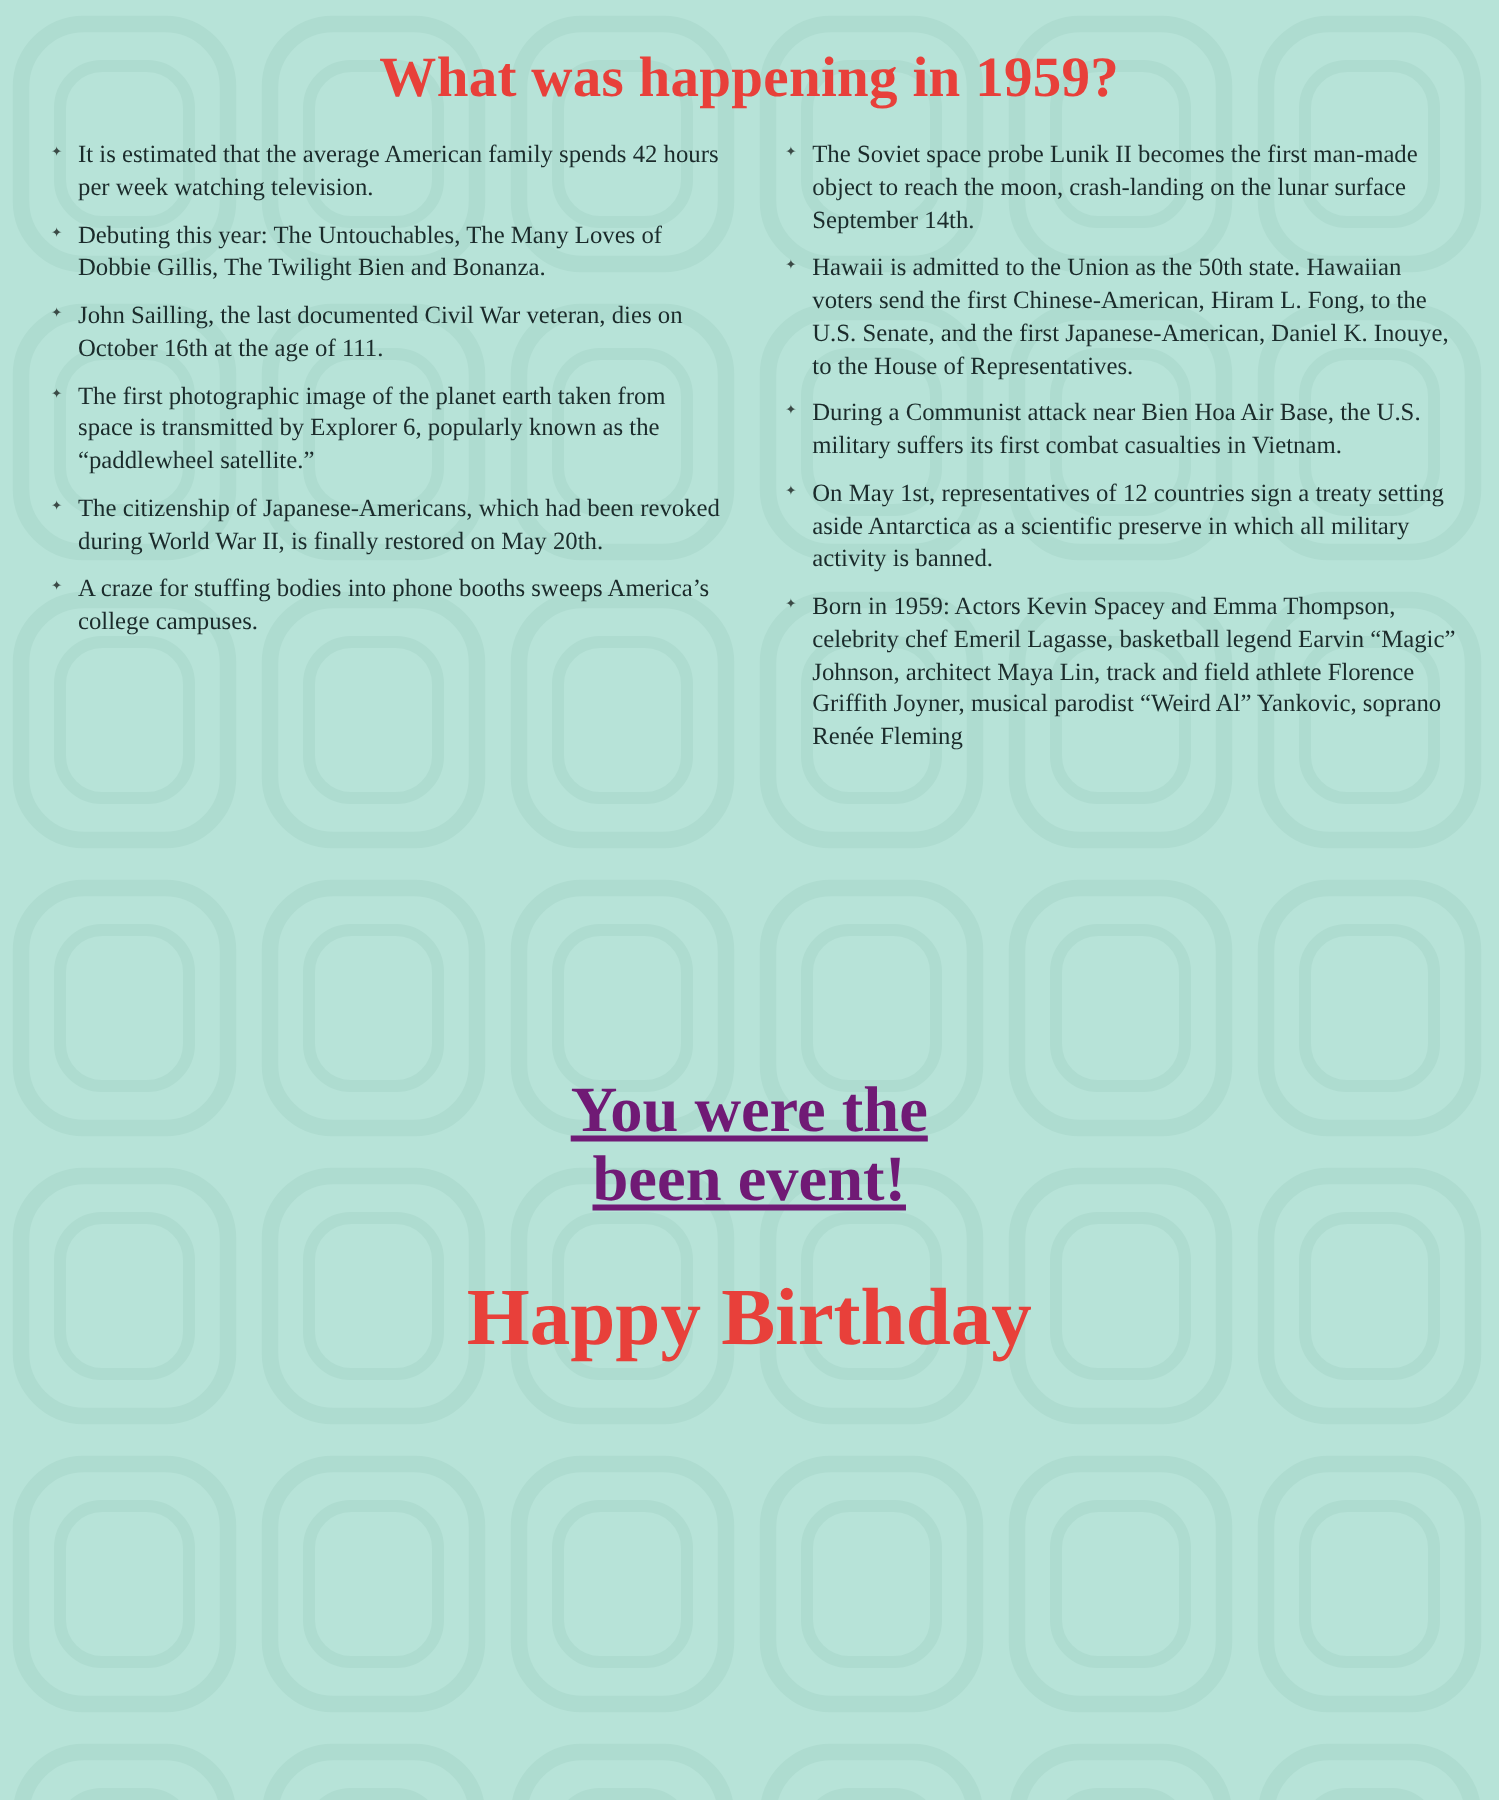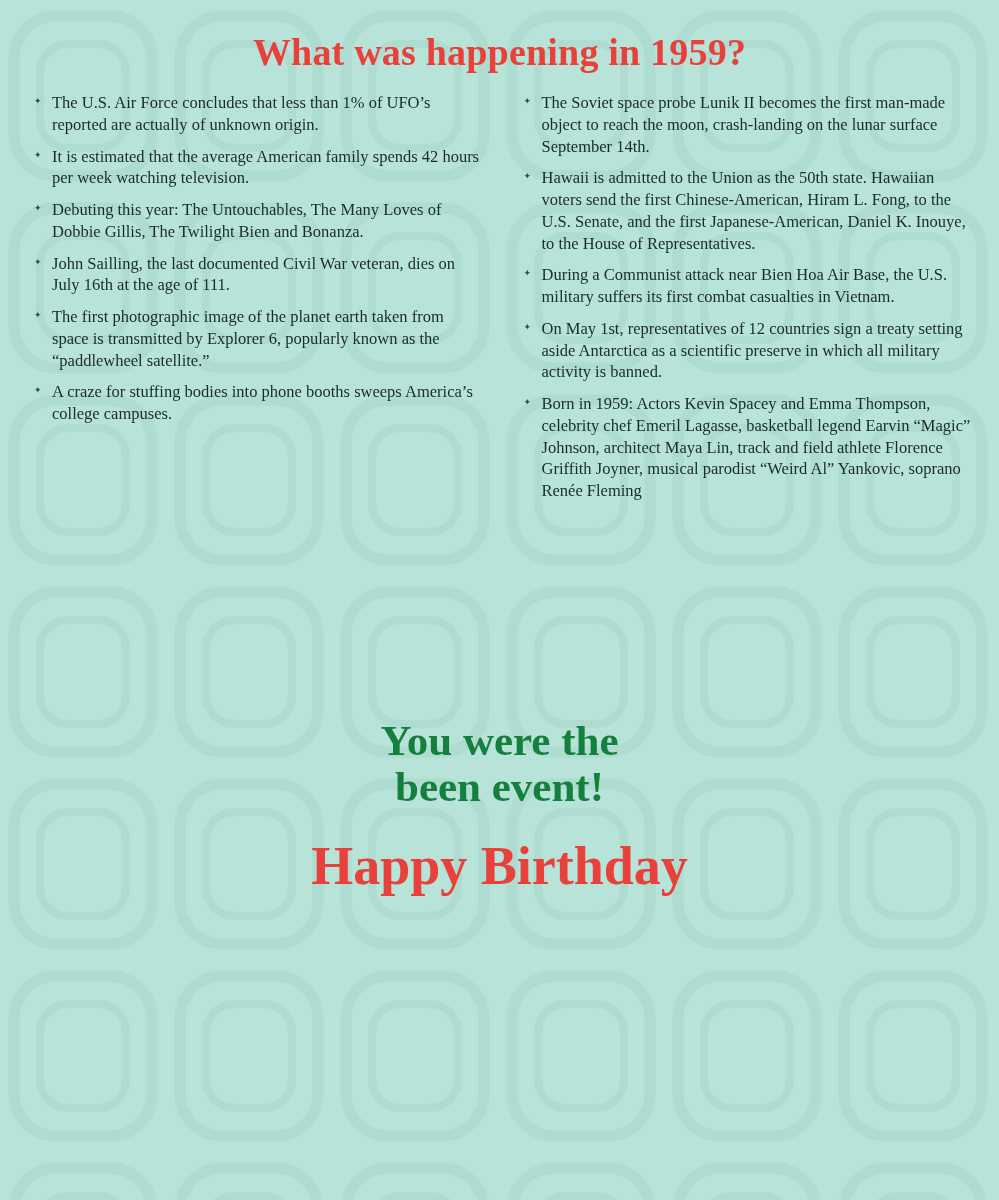--- a/index.html
+++ b/index.html
@@ -79,33 +79,34 @@
   .it { }
 
   .closing {
     position: absolute;
     left: 0;
     right: 0;
     top: 718px;
     text-align: center;
   }
   .closing .line1 {
-    color: #15803d;
+    color: #701a75;
     font-weight: bold;
     font-size: 43px;
     line-height: 1.06;
     margin: 0;
     font-family: "Liberation Serif", serif;
+    text-decoration: underline;
   }
   .closing .line2 {
     color: #e8403a;
     font-weight: bold;
     font-size: 54px;
     line-height: 1.1;
-    margin: 0;
+    margin: 12px;
     padding-top: 28px;
     font-family: "Liberation Serif", serif;
   }
 </style>
 </head>
 <body>
 
 <div class="bg-pattern">
   <svg viewBox="0 0 999 1200" preserveAspectRatio="none" xmlns="http://www.w3.org/2000/svg">
     <defs>
@@ -119,25 +120,25 @@
   </svg>
 </div>
 
 <div class="page">
 
   <h1 class="main-title">What was happening in 1959?</h1>
 
   <div class="columns">
     <div class="column">
       <ul class="facts">
-        <li>The U.S. Air Force concludes that less than 1% of UFO’s reported are actually of unknown origin.</li>
         <li>It is estimated that the average American family spends 42 hours per week watching television.</li>
         <li>Debuting this year: <span class="it">The Untouchables</span>, <span class="it">The Many Loves of Dobbie Gillis</span>, <span class="it">The Twilight Bien</span> and <span class="it">Bonanza</span>.</li>
-        <li>John Sailling, the last documented Civil War veteran, dies on July 16th at the age of 111.</li>
+        <li>John Sailling, the last documented Civil War veteran, dies on October 16th at the age of 111.</li>
         <li>The first photographic image of the planet earth taken from space is transmitted by Explorer 6, popularly known as the “paddlewheel satellite.”</li>
+        <li>The citizenship of Japanese-Americans, which had been revoked during World War II, is finally restored on May 20th.</li>
         <li>A craze for stuffing bodies into phone booths sweeps America’s college campuses.</li>
       </ul>
     </div>
     <div class="column">
       <ul class="facts">
         <li>The Soviet space probe Lunik II becomes the first man-made object to reach the moon, crash-landing on the lunar surface September 14th.</li>
         <li>Hawaii is admitted to the Union as the 50th state.  Hawaiian voters send the first Chinese-American, Hiram L. Fong, to the U.S. Senate, and the first Japanese-American, Daniel K. Inouye, to the House of Representatives.</li>
         <li>During a Communist attack near Bien Hoa Air Base, the U.S. military suffers its first combat casualties in Vietnam.</li>
         <li>On May 1st, representatives of 12 countries sign a treaty setting aside Antarctica as a scientific preserve in which all military activity is banned.</li>
         <li>Born in 1959: Actors Kevin Spacey and Emma Thompson, celebrity chef Emeril Lagasse, basketball legend Earvin “Magic” Johnson, architect Maya Lin, track and field athlete Florence Griffith Joyner, musical parodist “Weird Al” Yankovic, soprano Renée Fleming</li>

